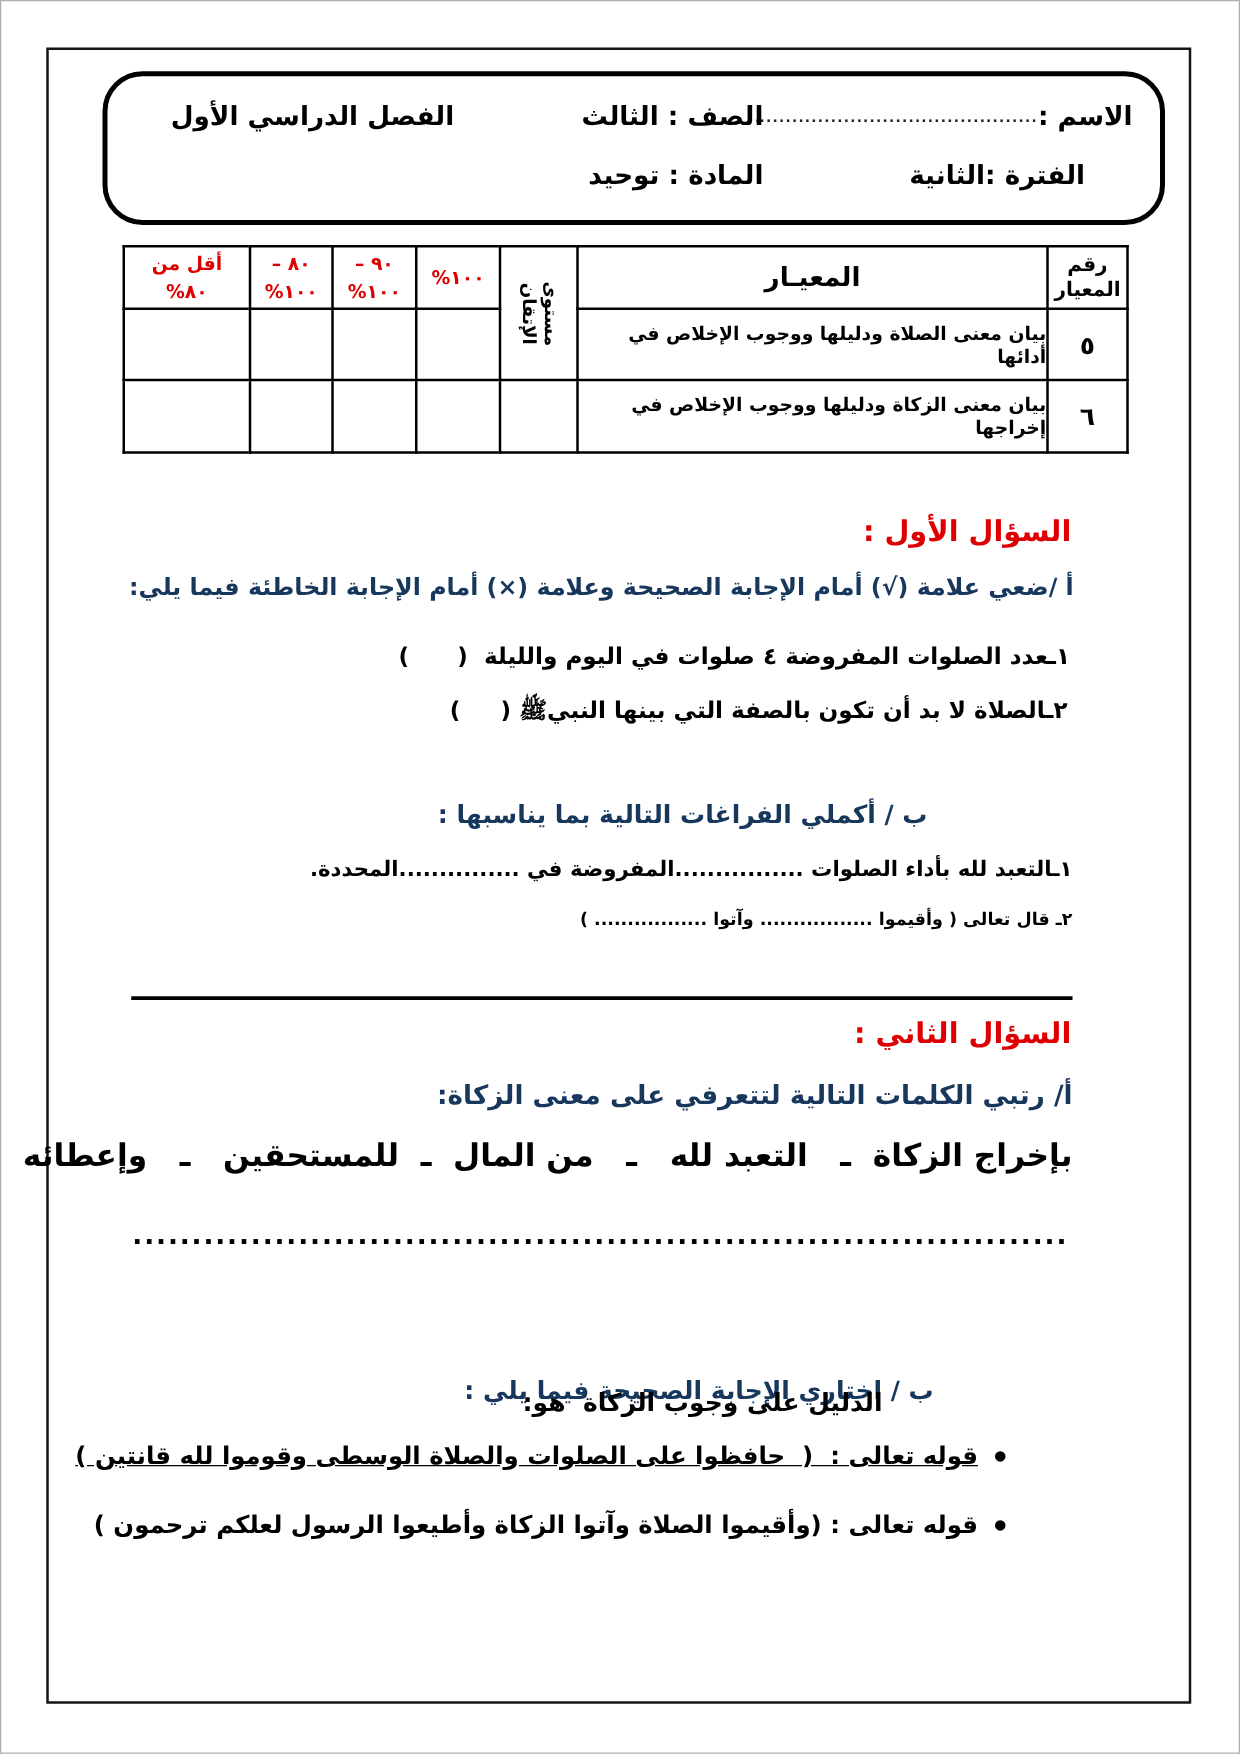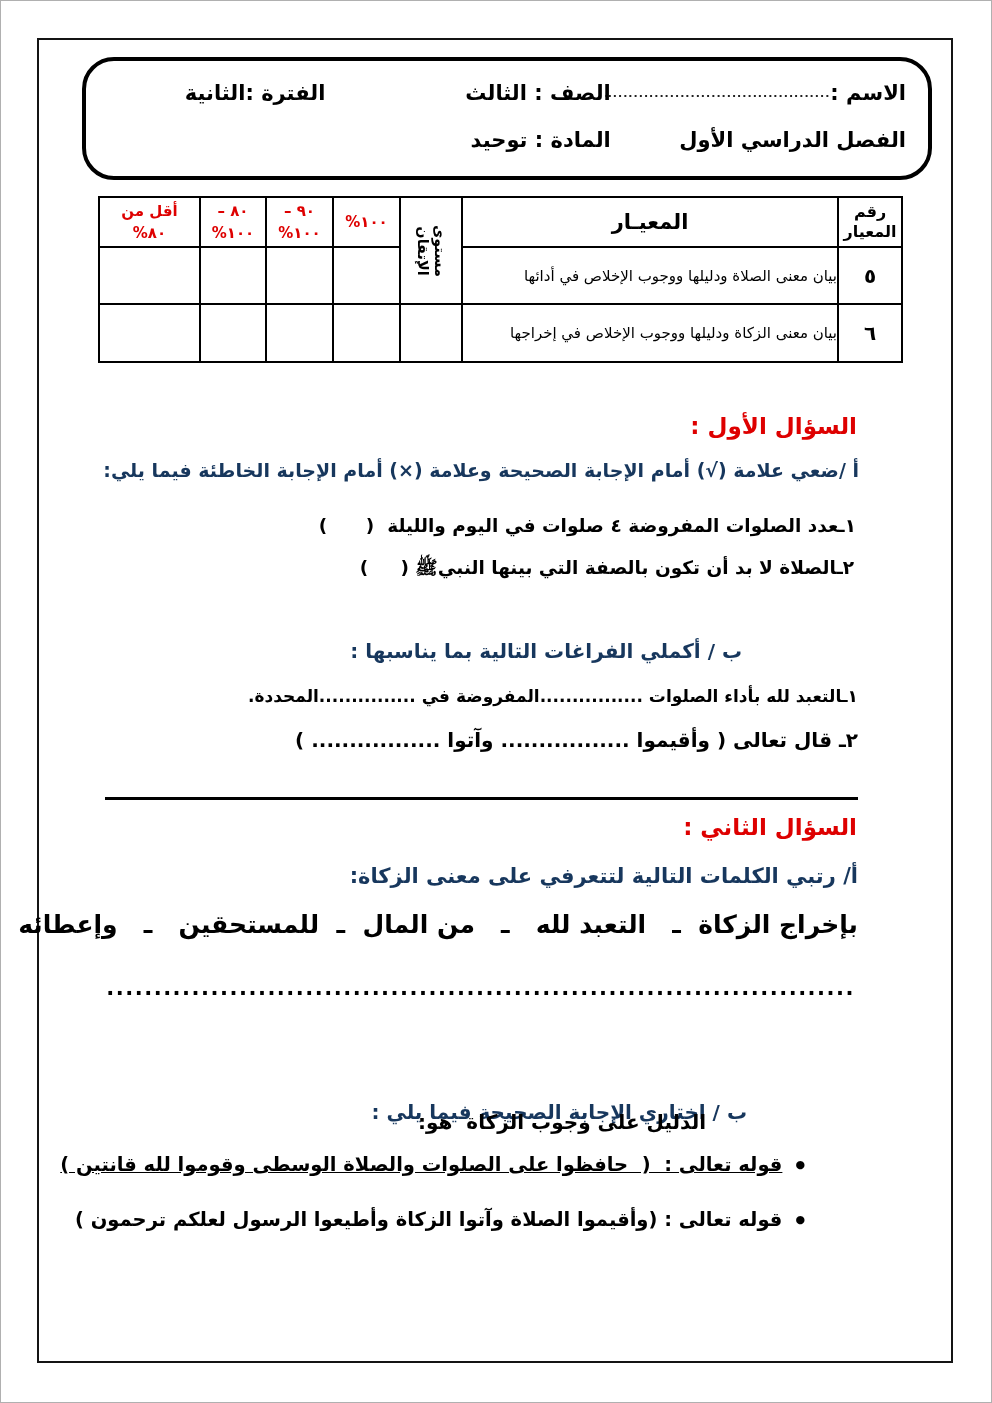--- a/index.html
+++ b/index.html
@@ -46,21 +46,21 @@
   .rubric tr.r2{height:58px;}
   .num-h{font-size:16px;font-weight:bold;text-align:center;white-space:pre-line;line-height:1.25;}
   .crit-h{font-size:21px;font-weight:bold;text-align:center;}
   .lvl{font-size:15px;font-weight:bold;color:var(--red);text-align:center;white-space:pre-line;line-height:1.5;}
   .mast{position:relative;}
   .vtext{
     position:absolute;top:50%;left:50%;width:96px;
     transform:translate(-50%,-50%) rotate(90deg);
     font-size:14.5px;font-weight:bold;line-height:1.15;text-align:center;
   }
-  .crit{font-size:15px;font-weight:normal;text-align:right;padding:0 10px 0 4px;}
+  .crit{font-size:15px;font-weight:bold;text-align:right;padding:0 10px 0 4px;}
   .rownum{font-size:20px;font-weight:bold;text-align:center;}
   
   .abs{position:absolute;white-space:pre;}
   .red-title{font-size:23px;font-weight:bold;color:var(--red);}
   .blue-h{font-weight:bold;color:var(--blue);}
   .black-b{font-weight:bold;color:var(--ink);}
   .divider{position:absolute;top:797px;right:134px;width:753px;border-top:3px solid #000;}
   .ansline{
     top:976px;right:137px;width:750px;overflow:hidden;
     font-size:21px;font-weight:bold;letter-spacing:1.5px;
@@ -71,22 +71,22 @@
 </head>
 <body>
 
 <div class="page-frame"></div>
 
 <div class="header-box">
   <div class="hcell c1">
     <span>الاسم :</span><span class="name-dots">............................................................</span>
   </div>
   <div class="hcell c2">الصف : الثالث</div>
+  <div class="hcell c1">الفصل الدراسي الأول</div>
   <div class="hcell c3">الفترة :الثانية</div>
-  <div class="hcell c1">الفصل الدراسي الأول</div>
   <div class="hcell c2">المادة : توحيد</div>
 </div>
 
 <table class="rubric">
   <colgroup>
     <col style="width:64px">
       <col style="width:376px">
       <col style="width:62px">
     <col style="width:67px">
       <col style="width:67px">
@@ -128,21 +128,21 @@
   </tr>
 </tbody>
   </table>
 
 <div class="abs red-title" style="top:413px;right:135px;">السؤال الأول :</div>
 <div class="abs blue-h" style="top:459px;right:133px;font-size:19px;">أ /ضعي علامة (√) أمام الإجابة الصحيحة وعلامة (×) أمام الإجابة الخاطئة فيما يلي:</div>
 <div class="abs black-b" style="top:515px;right:136px;font-size:18.5px;">١ـعدد الصلوات المفروضة ٤ صلوات في اليوم والليلة  (      )</div>
 <div class="abs black-b" style="top:557px;right:138px;font-size:18.5px;">٢ـالصلاة لا بد أن تكون بالصفة التي بينها النبيﷺ (     )</div>
 <div class="abs blue-h" style="top:639px;right:250px;font-size:20px;">ب / أكملي الفراغات التالية بما يناسبها :</div>
 <div class="abs black-b" style="top:686px;right:134px;font-size:17px;">١ـالتعبد لله بأداء الصلوات ................المفروضة في ...............المحددة.</div>
-<div class="abs black-b" style="top:728px;right:134px;font-size:20px;">٢ـ قال تعالى ( وأقيموا ................. وآتوا ................. )</div>
+<div class="abs black-b" style="top:728px;right:134px;font-size:14px;">٢ـ قال تعالى ( وأقيموا ................. وآتوا ................. )</div>
 
 <div class="divider"></div>
 
 <div class="abs red-title" style="top:814px;right:135px;">السؤال الثاني :</div>
 <div class="abs blue-h" style="top:864px;right:134px;font-size:21px;">أ/ رتبي الكلمات التالية لتتعرفي على معنى الزكاة:</div>
 <div class="abs black-b" style="top:910px;right:134px;font-size:25px;">بإخراج الزكاة  ـ   التعبد لله   ـ   من المال  ـ  للمستحقين   ـ   وإعطائه</div>
 <div class="abs black-b ansline">................................................................................................................</div>
 <div class="abs blue-h" style="top:1100px;right:245px;font-size:20px;">ب / اختاري الإجابة الصحيحة فيما يلي :</div>
 <div class="abs black-b" style="top:1110px;right:286px;font-size:20px;">الدليل على وجوب الزكاة  هو:</div>
 <div class="abs opt" style="top:1153px;right:187px;">

